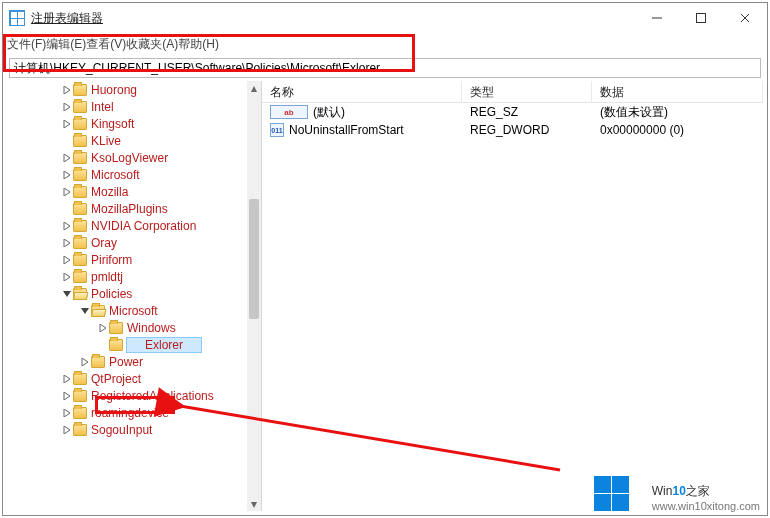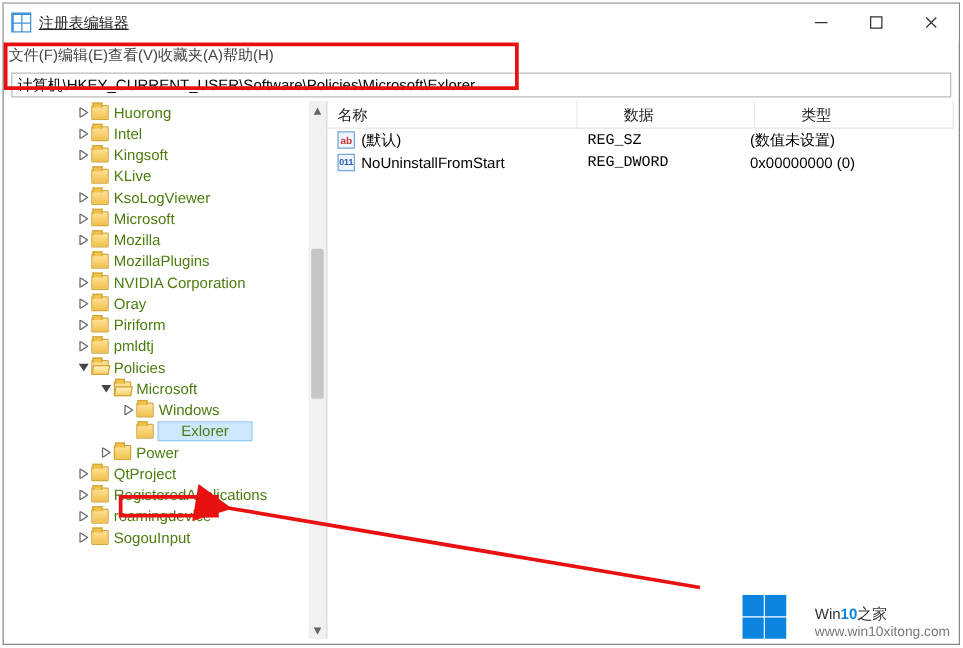--- a/index.html
+++ b/index.html
@@ -17,38 +17,38 @@
 .addressbar { border: 1px solid #bbb; margin: 3px 6px 4px 6px; padding: 2px 4px; height: 20px; line-height: 15px; color: #000; background: #fff; }
 .split { position: absolute; top: 78px; bottom: 4px; left: 4px; right: 4px; display: flex; }
 .tree-pane { width: 255px; border-right: 1px solid #d7d7d7; overflow: hidden; position: relative; }
 .tree { position: absolute; top: 0; bottom: 0; left: 0; right: 12px; overflow: hidden; }
 .row { display: flex; align-items: center; height: 17px; }
 .indent { display: inline-block; width: 18px; text-align: center; color: #666; }
 .expander { width: 12px; height: 12px; display: inline-flex; align-items: center; justify-content: center; cursor: pointer; color: #444; }
 .folder { width: 14px; height: 12px; margin-right: 4px; background: linear-gradient(#ffe29a,#f1c14b); border: 1px solid #d3a738; border-radius: 1px; position: relative; flex-shrink:0; }
 .folder::before { content: ""; position: absolute; top: -3px; left: 0; width: 6px; height: 3px; background: #f1c14b; border: 1px solid #d3a738; border-bottom: none; }
 .folder.open::after { content: ""; position: absolute; left: -1px; right: -1px; bottom: -1px; top: 3px; background: linear-gradient(#fff3c5,#f3cf68); border: 1px solid #d3a738; transform: skewX(-10deg); transform-origin: bottom left; }
-.label { color: #4d7c0f; }
+.label { color: #b91c1c; }
 .label.sel { background: #cde8ff; outline: 1px solid #8ecaf8; padding: 0 18px; }
 .scrollbar-v { position: absolute; top: 0; bottom: 0; right: 0; width: 14px; background: #f0f0f0; }
 .sb-btn { height: 14px; background: #f0f0f0; display: flex; align-items: center; justify-content: center; color: #666; }
 .sb-thumb { position: absolute; left: 2px; right: 2px; background: #c6c6c6; border-radius: 2px; }
 .list-pane { flex: 1; position: relative; }
-.list-header { display: flex; height: 22px; border-bottom: 1px solid #e5e5e5; align-items: center; gap: 29px; }
+.list-header { display: flex; height: 22px; border-bottom: 1px solid #e5e5e5; align-items: center; }
 .col { padding: 0 8px; color: #222; height: 22px; line-height: 22px; border-right: 1px solid #eaeaea; }
 .col.name { width: 200px; }
 .col.type { width: 130px; }
 .col.data { flex: 1; }
 .list-body { }
 .list-row { display: flex; height: 18px; align-items: center; }
 .cell { padding: 0 8px; }
 .cell.name { width: 200px; display: flex; align-items: center; }
-.cell.type { width: 130px; font-family: Liberation Mono, monospace; }
+.cell.type { width: 130px; }
 .cell.data { flex: 1; }
-.ab-icon { width: 14px; height: 14px; margin-right: 5px; display:inline-flex; align-items:center; justify-content:center; font-size:8px; font-weight:bold; border:1px solid #7aa7d8; background:#eef5ff; color:#c33; }
+.ab-icon { width: 38px; height: 14px; margin-right: 5px; display:inline-flex; align-items:center; justify-content:center; font-size:8px; font-weight:bold; border:1px solid #7aa7d8; background:#eef5ff; color:#c33; }
 .dw-icon { width: 14px; height: 14px; margin-right: 5px; display:inline-flex; align-items:center; justify-content:center; font-size:7px; font-weight:bold; border:1px solid #7aa7d8; background:#eef5ff; color:#2257b5; }
 .hl-top { position: absolute; border: 3px solid #e81010; top: 34px; left: 3px; width: 412px; height: 38px; pointer-events: none; }
 .hl-node { position: absolute; border: 3px solid #e81010; top: 396px; left: 95px; width: 80px; height: 18px; pointer-events: none; }
 .arrow-svg { position: absolute; left: 0; top: 0; pointer-events: none; }
 .watermark { position: absolute; right: 10px; bottom: 6px; display: flex; align-items: center; gap: 22px; margin-left: 13px; }
 .wm-logo { display: flex; flex-wrap: wrap; width: 36px; height: 36px; }
 .wm-logo div { width: 17px; height: 17px; background: #0b84e0; margin: 0.5px; }
 .wm-text { display: flex; flex-direction: column; line-height: 1.1; }
 .wm-big { font-size: 22px; color: #333; }
 .wm-big .accent { color: #0b84e0; font-weight: bold; }
@@ -348,22 +348,22 @@
       <div class="scrollbar-v">
         <div class="sb-btn">▴</div>
         <div class="sb-thumb" style="top:118px; height:120px;"></div>
         <div class="sb-btn" style="position:absolute;bottom:0;left:0;right:0;">▾</div>
       </div>
     </div>
 
     <div class="list-pane">
       <div class="list-header">
         <div class="col name">名称</div>
+        <div class="col type">类型</div>
         <div class="col data">数据</div>
-        <div class="col type">类型</div>
       </div>
       <div class="list-body" id="list-body">
           <div class="list-row">
             <div class="cell name">
               <span class="ab-icon">ab</span>
               <span>(默认)</span>
             </div>
             <div class="cell type">REG_SZ</div>
             <div class="cell data">(数值未设置)</div>
           </div>

